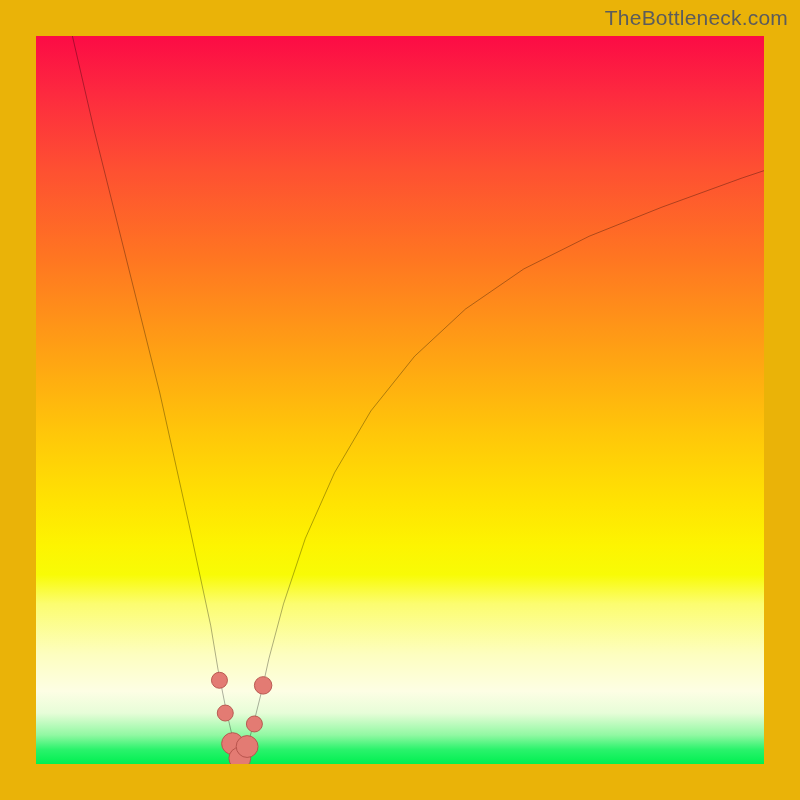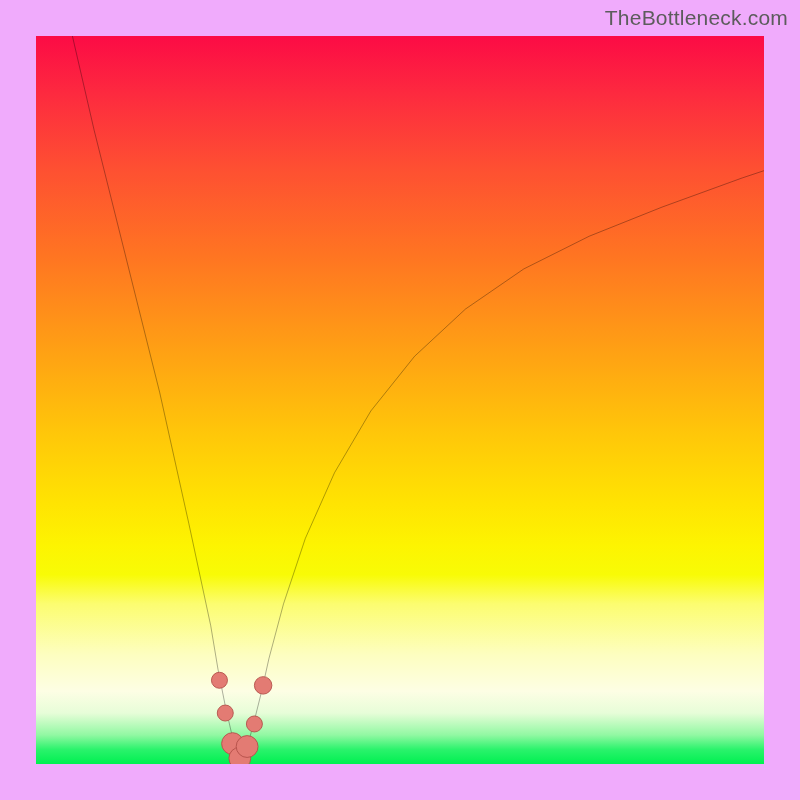--- a/index.html
+++ b/index.html
@@ -8,21 +8,21 @@
     width: 800px;
     height: 800px;
     overflow: hidden;
     background: #000;
     font-family: Arial, Helvetica, sans-serif;
   }
   .frame {
     position: relative;
     width: 800px;
     height: 800px;
-    background: #f0abfc;
+    background: #eab308;
   }
   .watermark {
     position: absolute;
     top: 6px;
     right: 12px;
     color: #5c5c5c;
     font-size: 21px;
     letter-spacing: 0.2px;
     z-index: 30;
     font-weight: 500;

